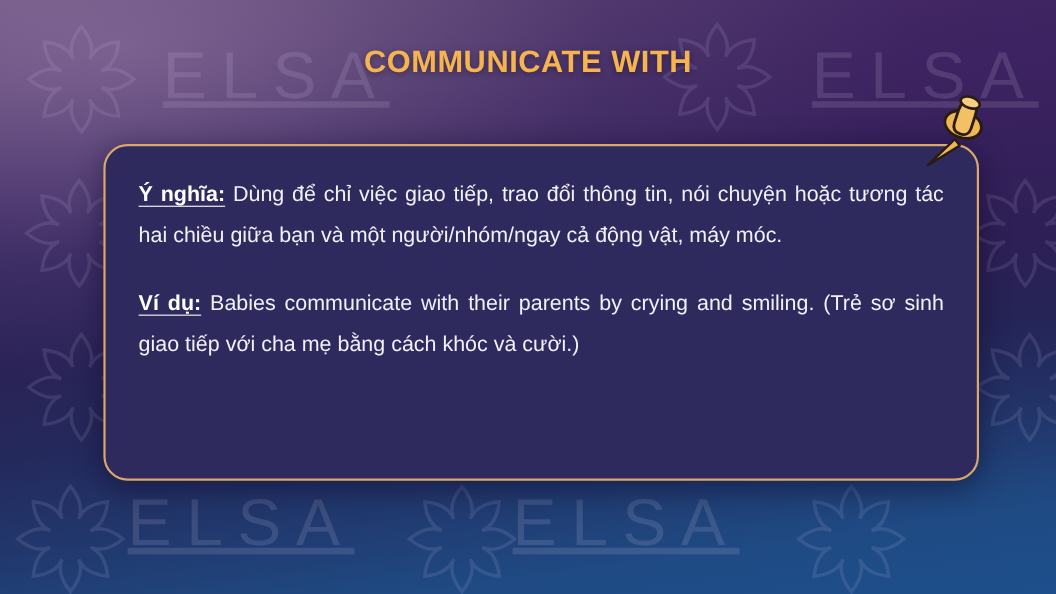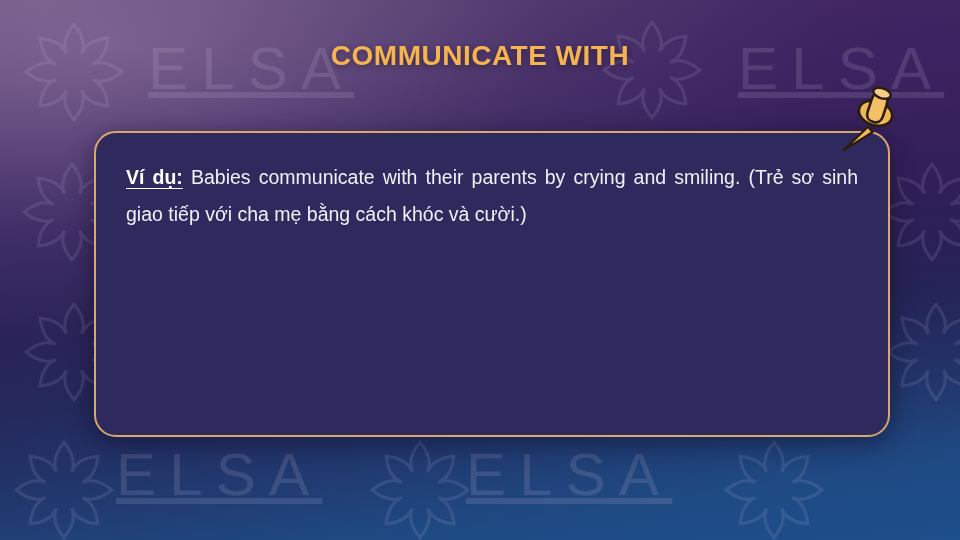--- a/index.html
+++ b/index.html
@@ -81,21 +81,21 @@
     padding: 26px 30px 22px 30px;
   }
   .para {
     color: #f2f0f8;
     font-size: 19.5px;
     line-height: 1.92;
     text-align: justify;
     text-justify: inter-word;
     margin: 0;
   }
-  .para + .para { margin-top: 6px; text-decoration: underline; }
+  .para + .para { margin-top: 24px; }
   .lead {
     font-weight: 700;
     text-decoration: underline;
     text-underline-offset: 4px;
     color: #ffffff;
   }
 
   
   .pin {
     position: absolute;
@@ -160,20 +160,24 @@
       <div class="wm-text" style="left: 148px; top: 34px; font-size: 60px;">ELSA</div>
       <div class="wm-text" style="left: 738px; top: 34px; font-size: 60px;">ELSA</div>
       <div class="wm-text" style="left: 116px; top: 440px; font-size: 60px;">ELSA</div>
       <div class="wm-text" style="left: 466px; top: 440px; font-size: 60px;">ELSA</div>
     </div>
 
   <div class="title">COMMUNICATE WITH</div>
 
   <div class="card">
     <p class="para">
+      <span class="lead">Ý nghĩa:</span>
+      <span>Dùng để chỉ việc giao tiếp, trao đổi thông tin, nói chuyện hoặc tương tác hai chiều giữa bạn và một người/nhóm/ngay cả động vật, máy móc.</span>
+    </p>
+    <p class="para">
       <span class="lead">Ví dụ:</span>
       <span>Babies communicate with their parents by crying and smiling. (Trẻ sơ sinh giao tiếp với cha mẹ bằng cách khóc và cười.)</span>
     </p>
   </div>
 
   <div class="pin">
     <svg viewBox="0 0 66 88" width="66" height="88" xmlns="http://www.w3.org/2000/svg">
       <g transform="rotate(18 33 34)">
         <path d="M14 74 L30 44 L36 48 Z" fill="#f0b755" stroke="#2a1c10" stroke-width="2.2" stroke-linejoin="round"></path>
         <path d="M16 29 C16 22, 24 17, 33 17 C42 17, 50 22, 50 29 C50 36, 42 41, 33 41 C24 41, 16 36, 16 29 Z" fill="#f0b755" stroke="#2a1c10" stroke-width="2.6"></path>

